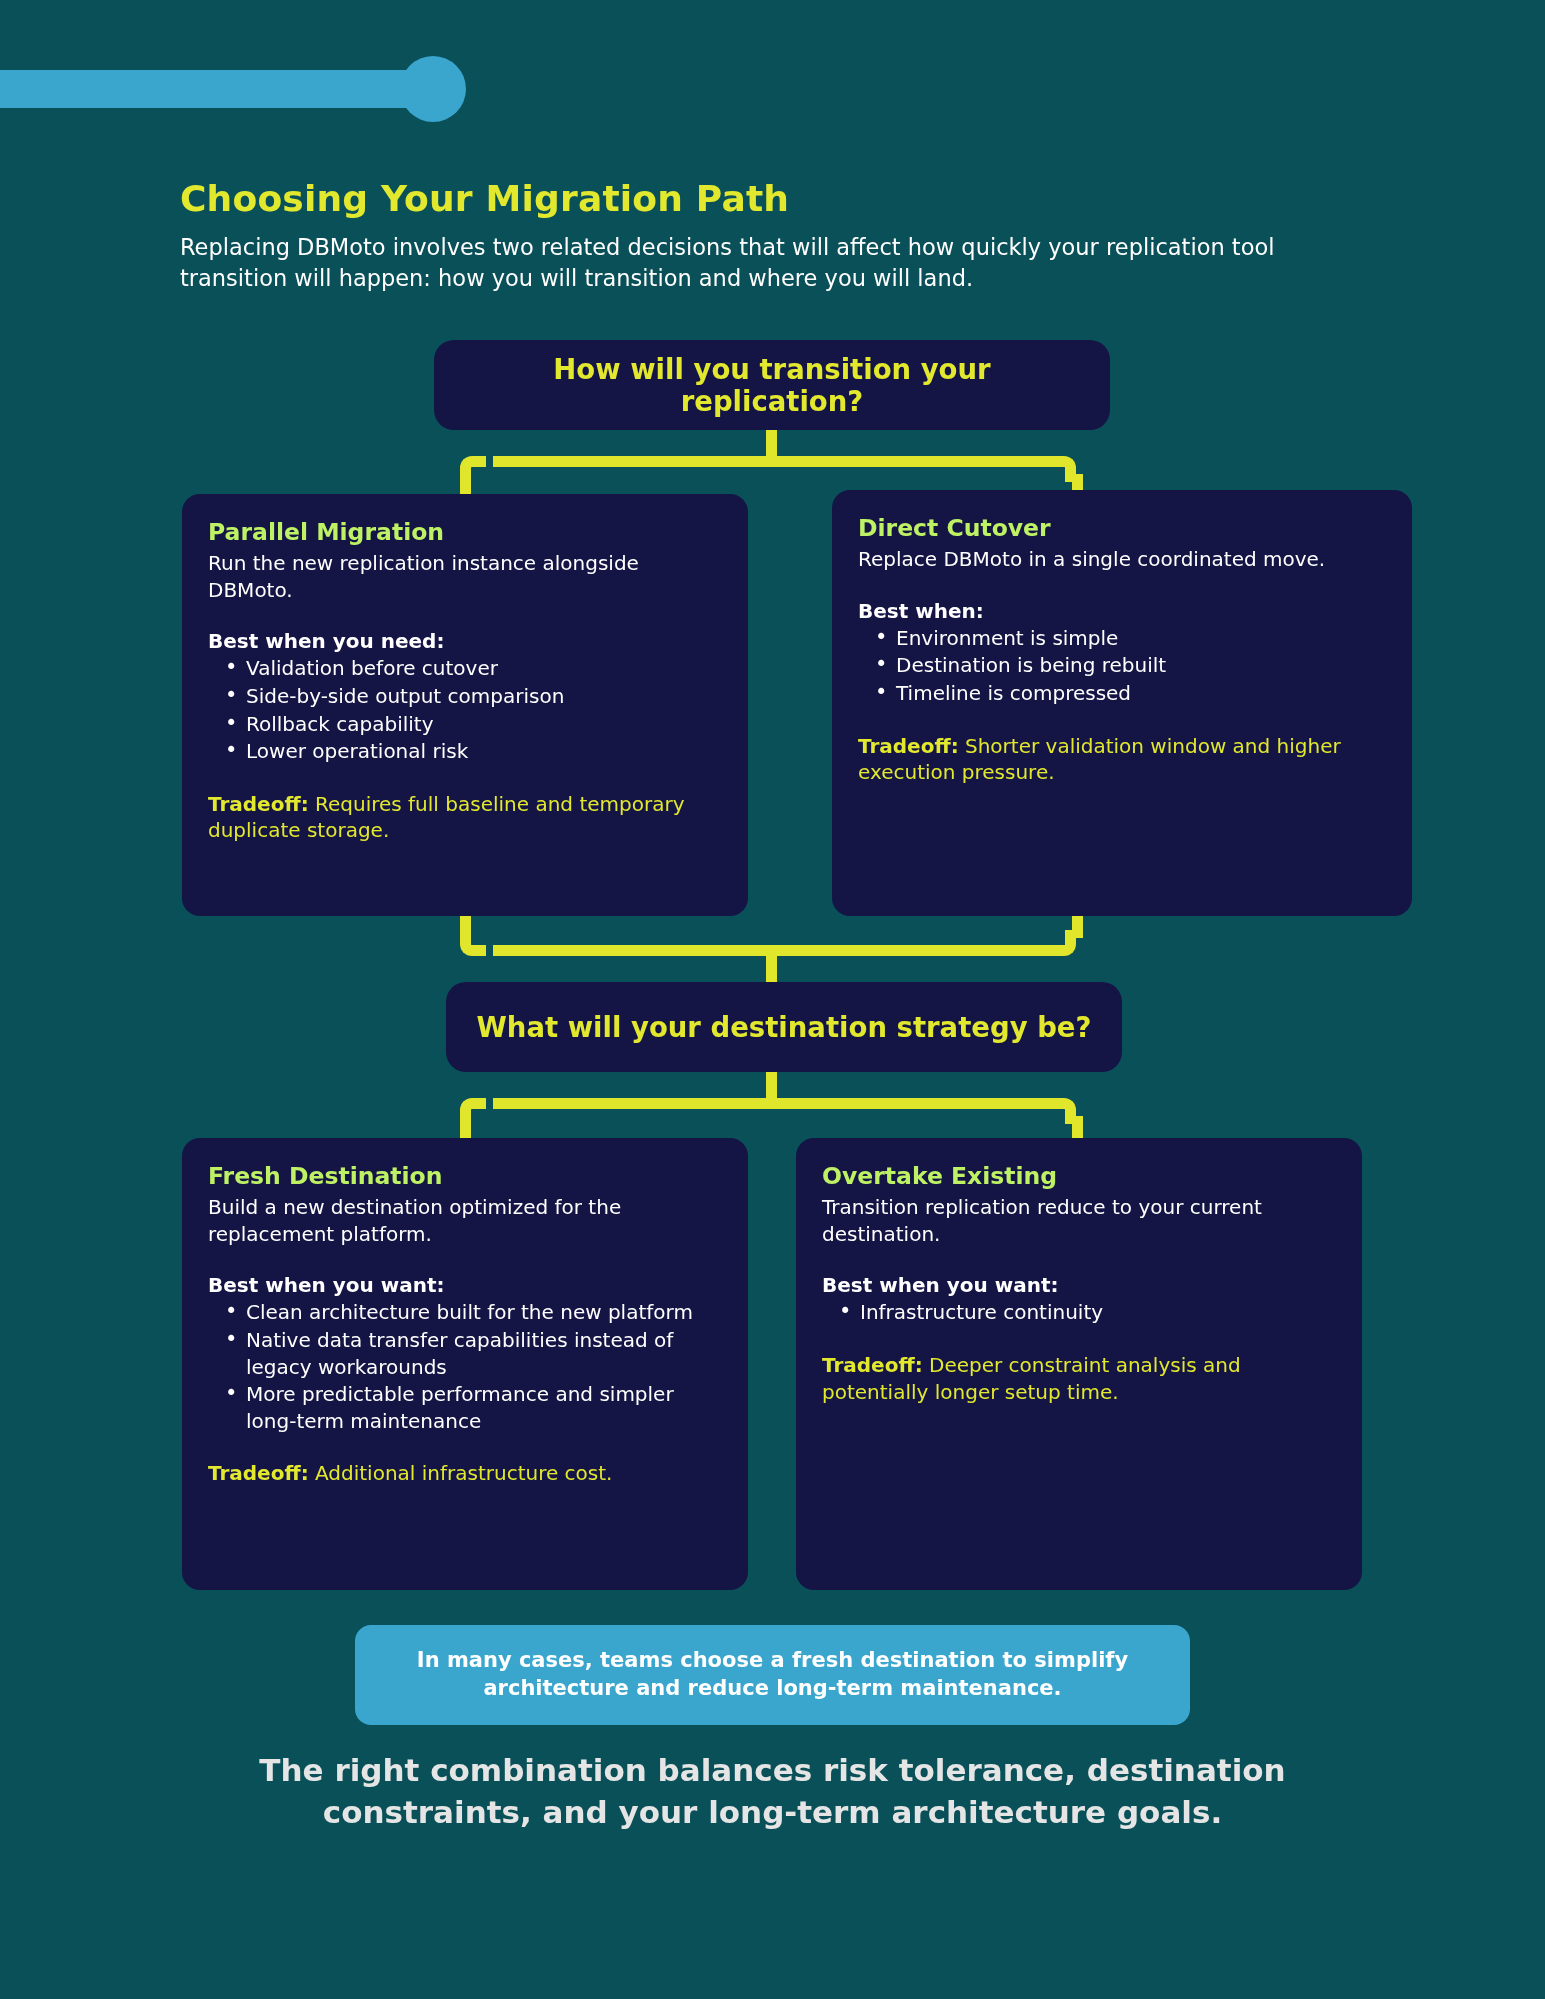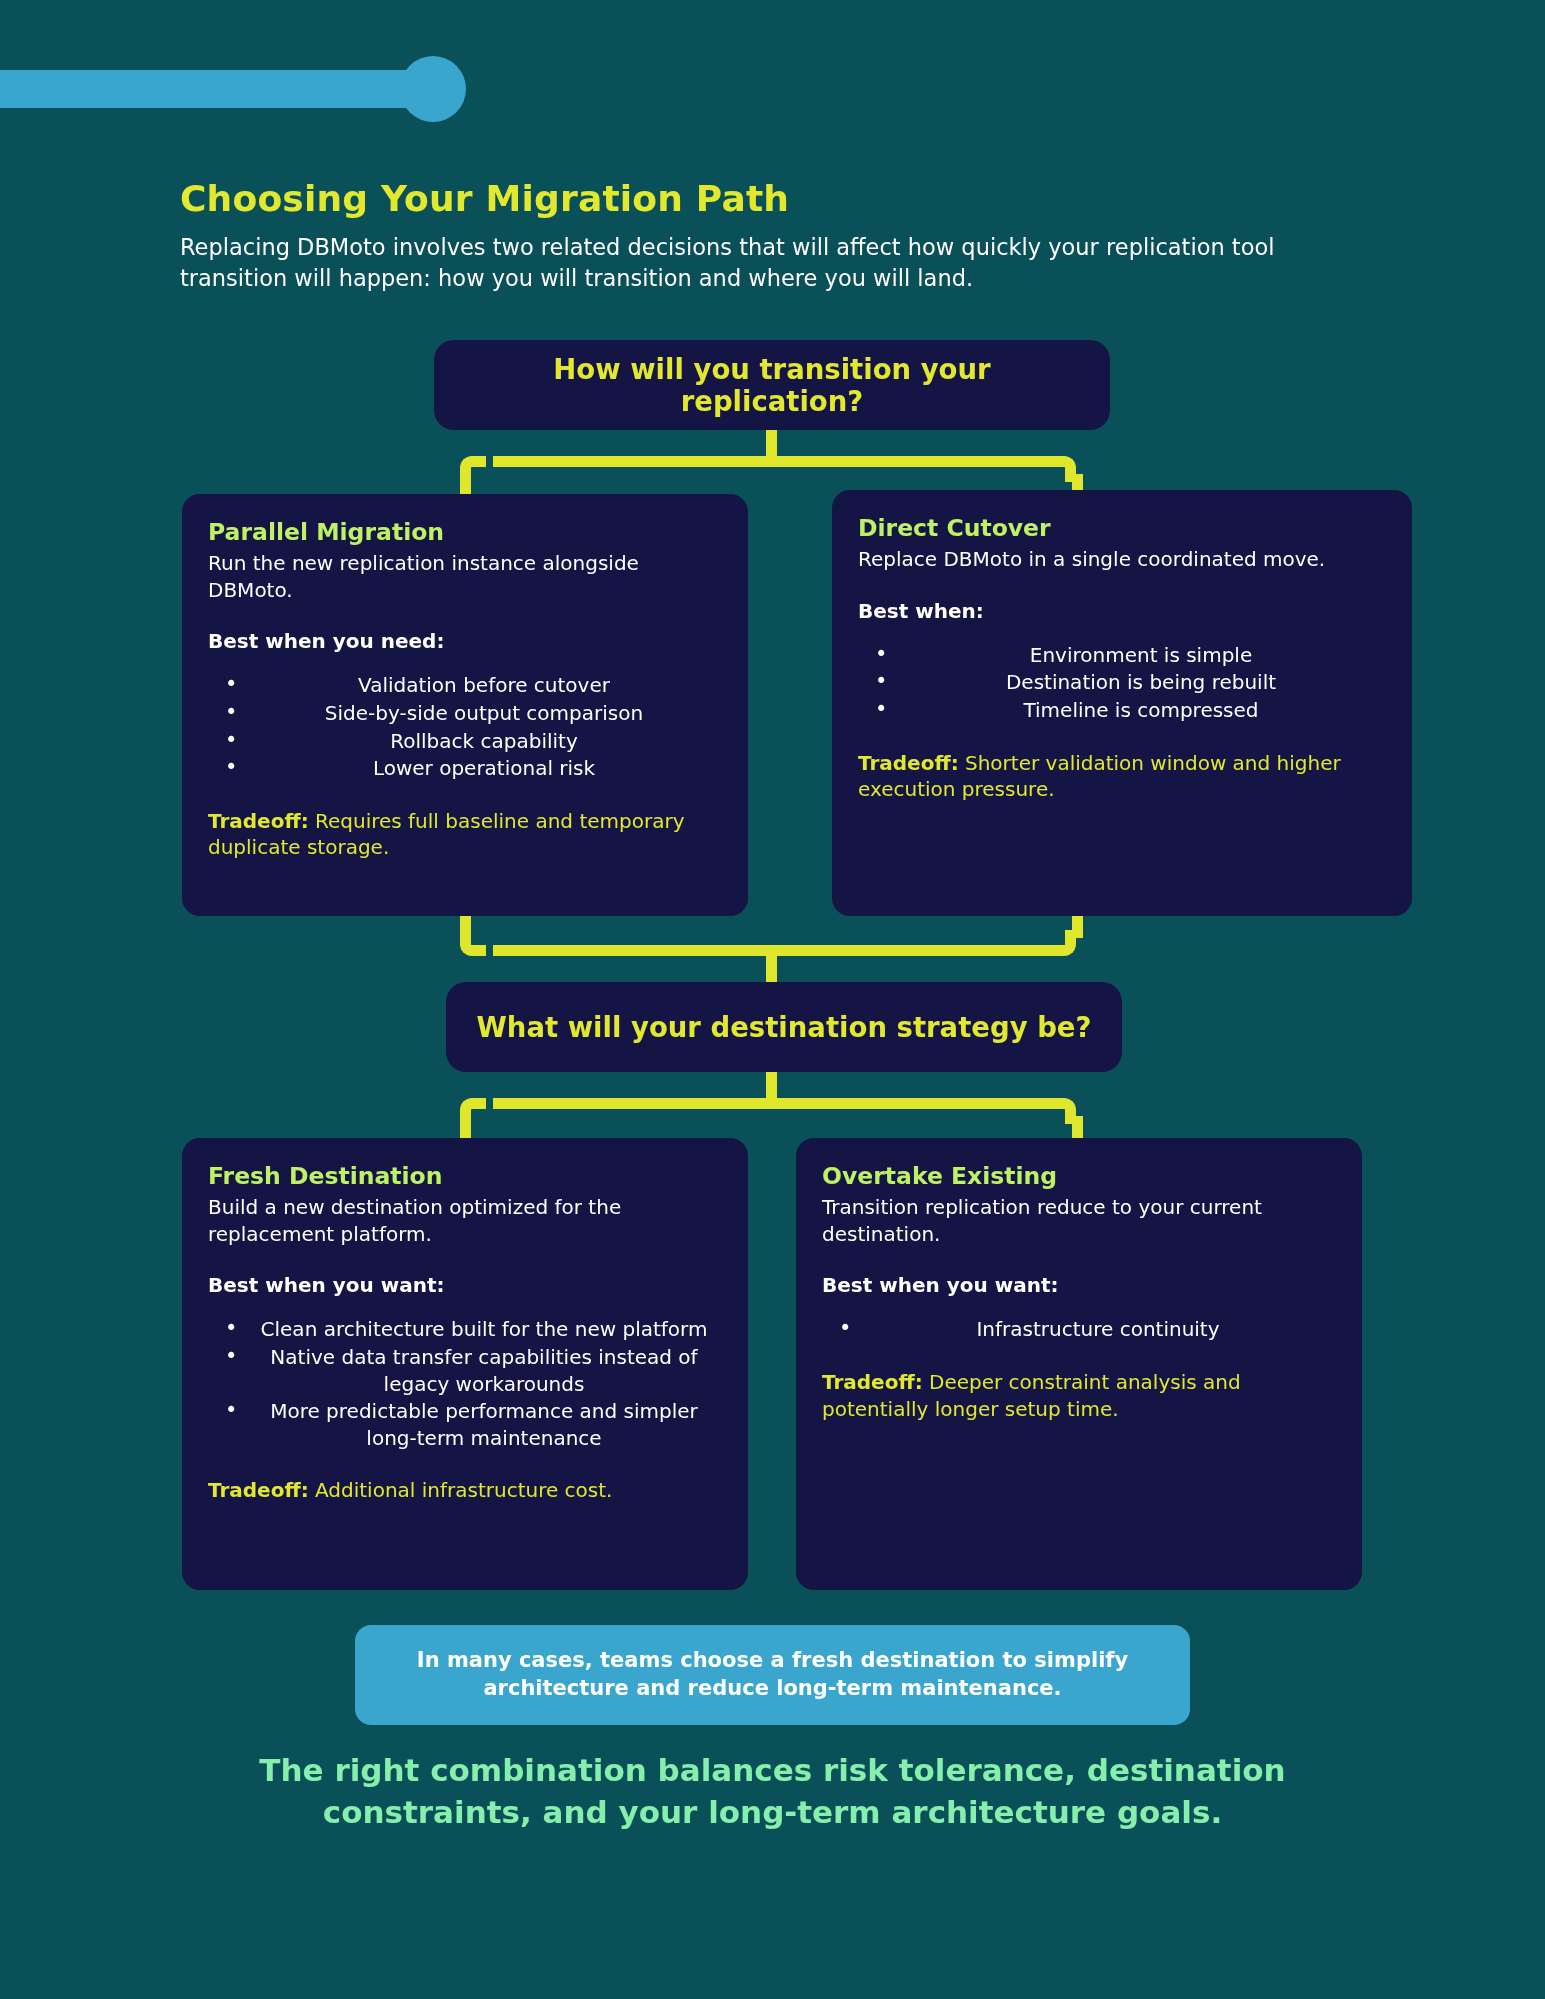--- a/index.html
+++ b/index.html
@@ -84,21 +84,21 @@
     color: #ffffff;
     font-size: 20px;
     line-height: 1.33;
   }
   .card-label {
     color: #ffffff;
     font-size: 20px;
     font-weight: bold;
     margin-top: 26px;
   }
-  .card-list { list-style: none; margin-top: 19px; text-align: center; }
+  .card-list { list-style: none; margin-top: 2px; }
   .card-list li {
     color: #ffffff;
     font-size: 20px;
     line-height: 1.33;
     padding-left: 38px;
     position: relative;
     margin-bottom: 1px;
   }
   .card-list li::before {
     content: "\2022";
@@ -146,21 +146,21 @@
     font-weight: bold;
     text-align: center;
     line-height: 1.32;
   }
 
   
   .closing {
     position: absolute;
     left: 190px; top: 1750px;
     width: 1165px;
-    color: #86efac;
+    color: #e5e5e5;
     font-size: 31px;
     font-weight: bold;
     text-align: center;
     line-height: 1.34;
   }
 </style>
 </head>
 <body>
 
 <div class="page">

